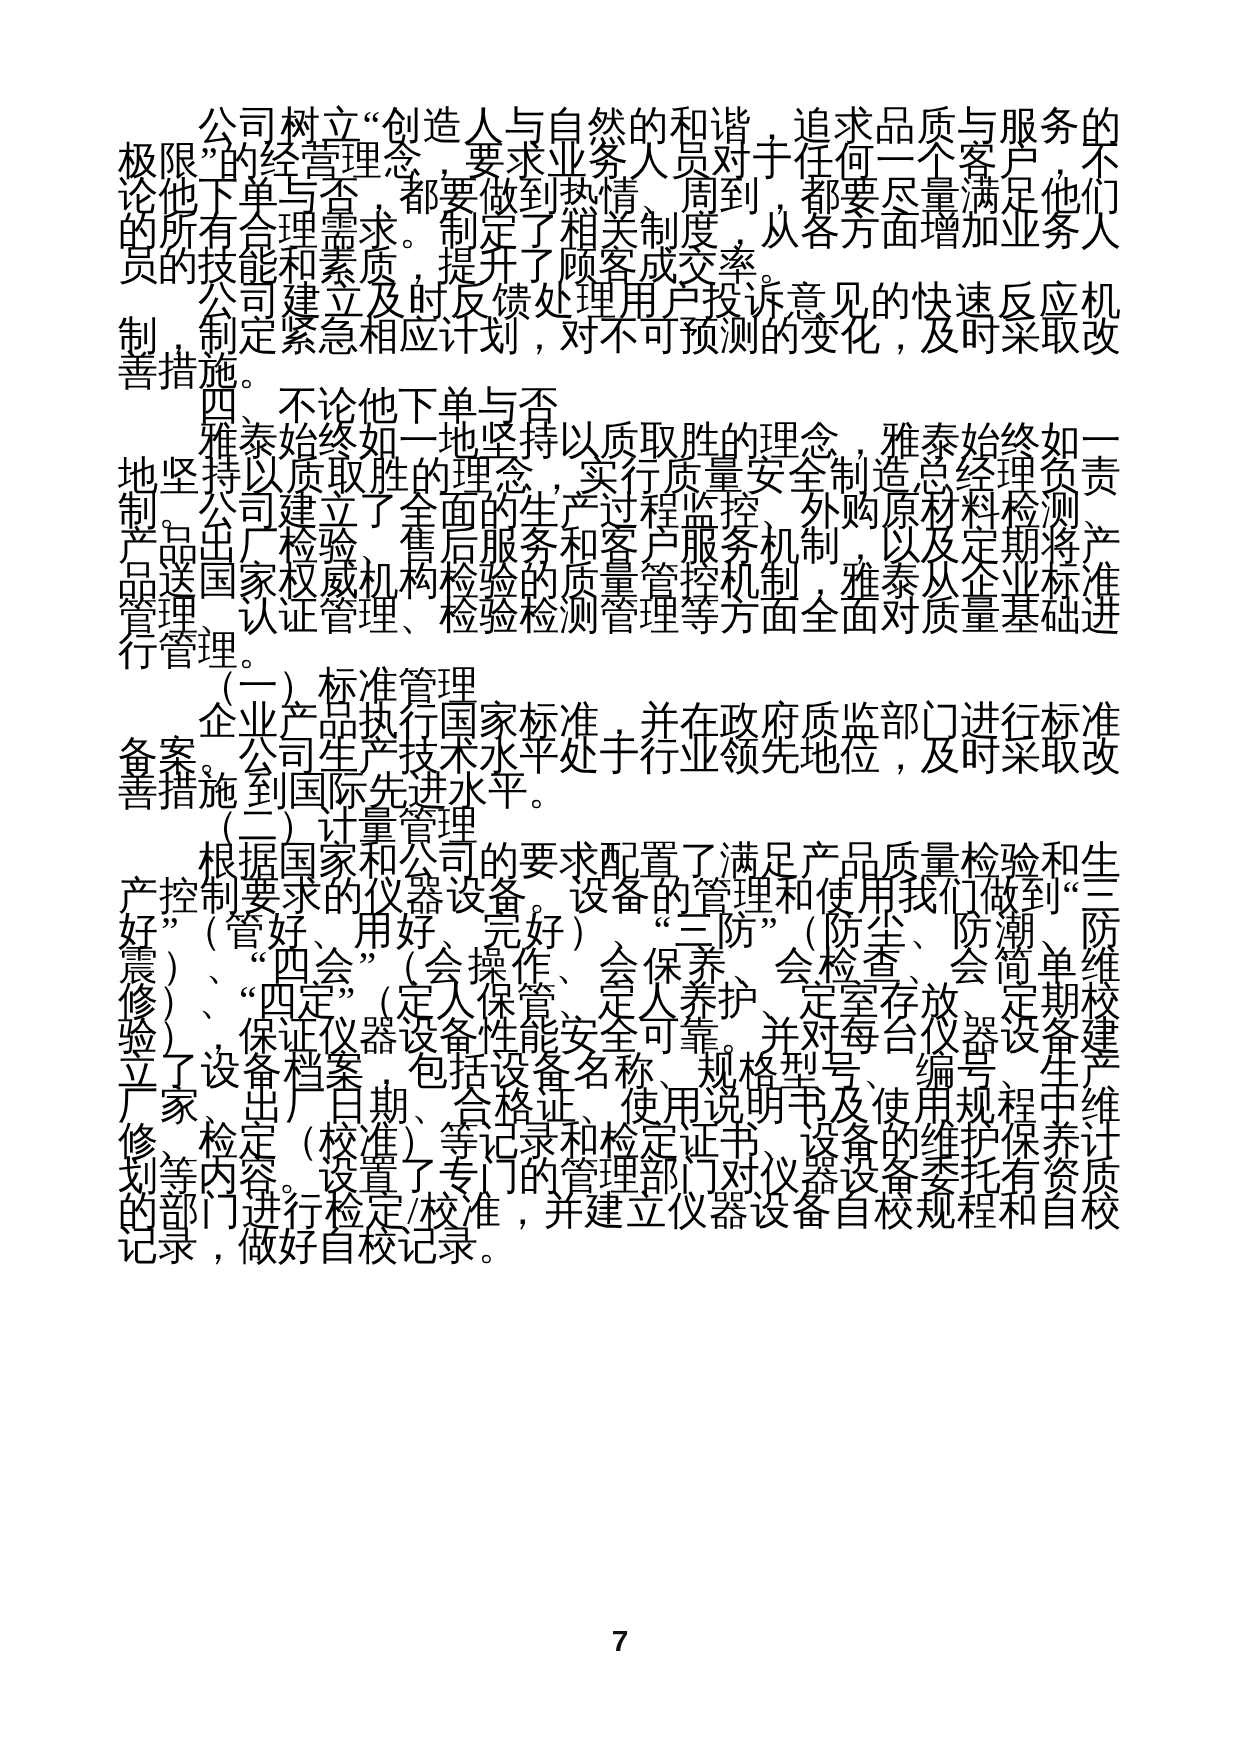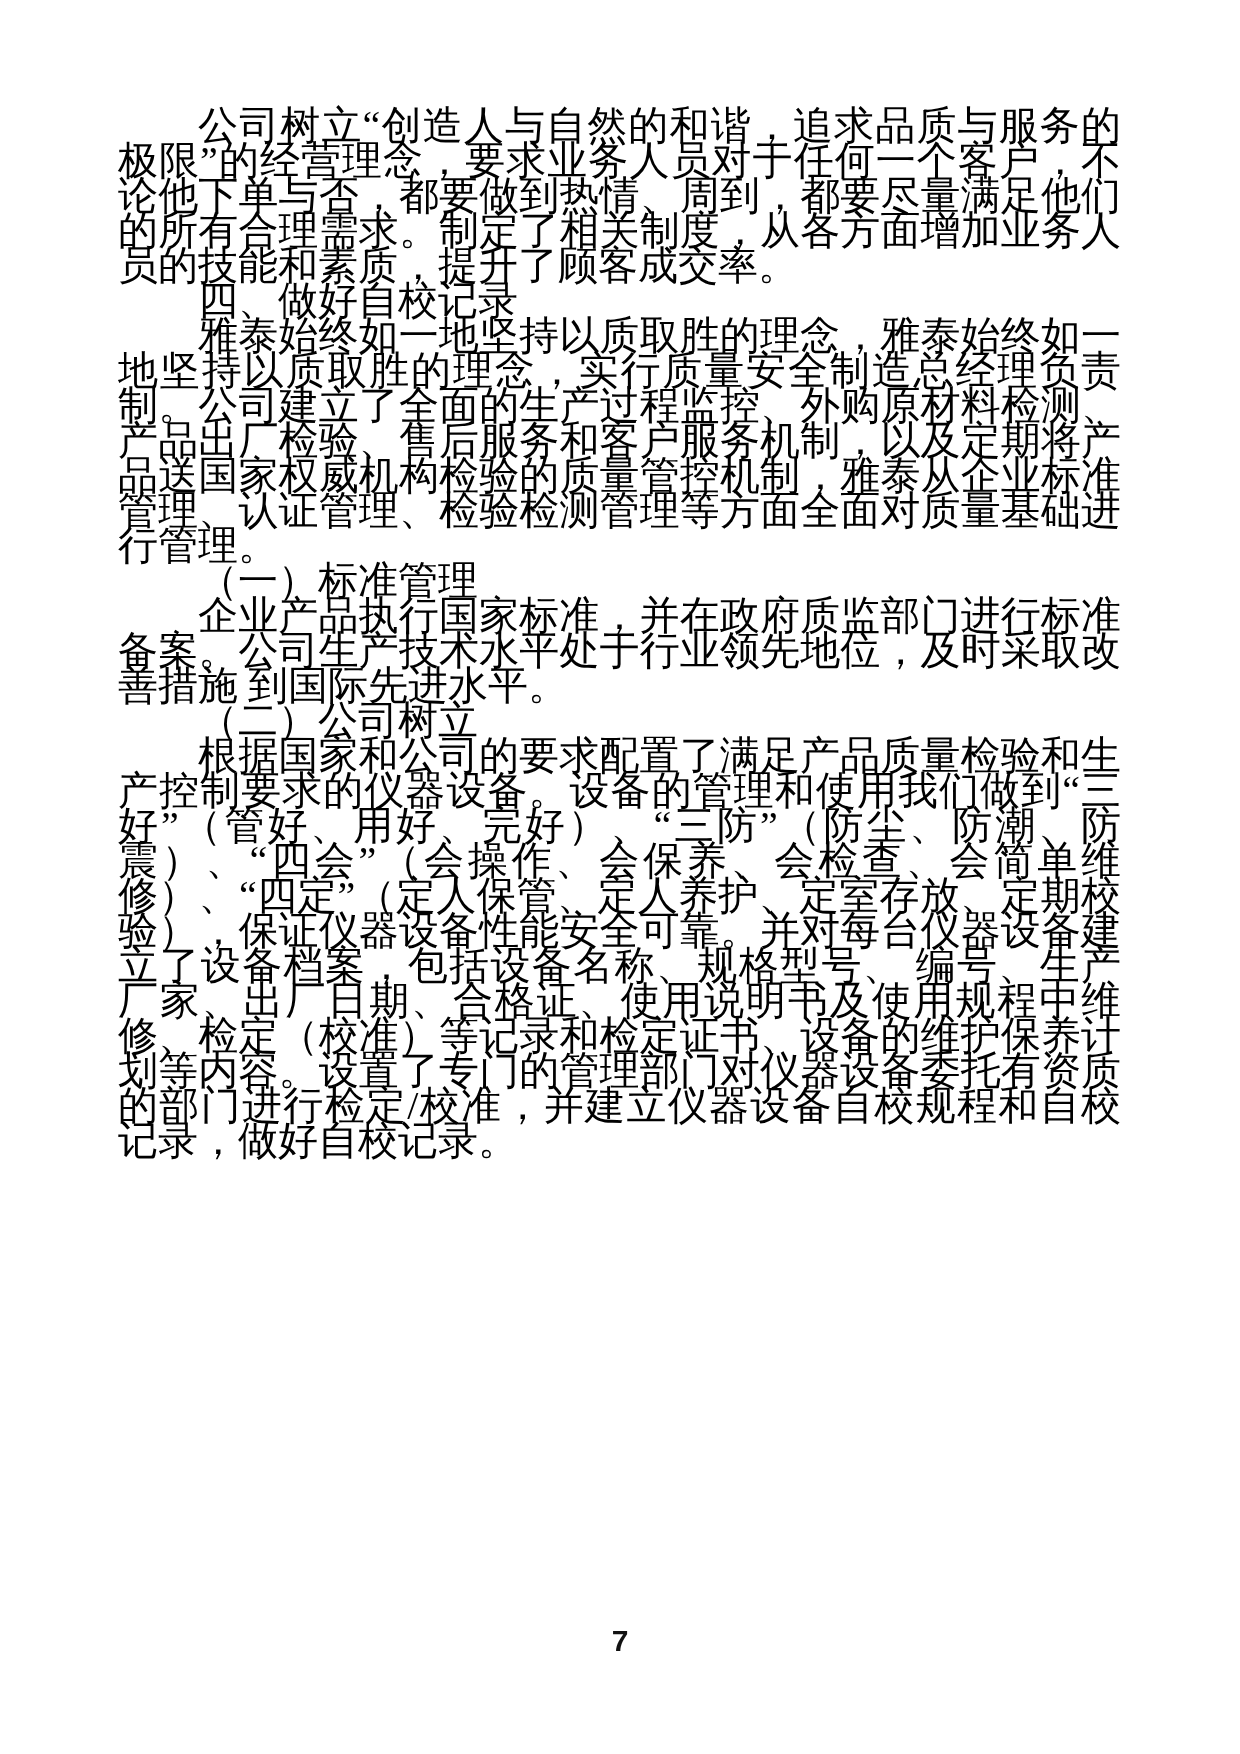--- a/index.html
+++ b/index.html
@@ -49,23 +49,24 @@
     line-height: 1;
     color: #111111;
   }
 </style>
 </head>
 <body>
 
 <div class="page">
   <div class="content" id="doc-body">
       <p class="para body">公司树立“创造人与自然的和谐，追求品质与服务的极限”的经营理念，要求业务人员对于任何一个客户，不论他下单与否，都要做到热情、周到，都要尽量满足他们的所有合理需求。制定了相关制度，从各方面增加业务人员的技能和素质，提升了顾客成交率。</p>
-      <p class="para heading">四、做好自校记录</p>
+      <p class="para body">公司建立及时反馈处理用户投诉意见的快速反应机制，制定紧急相应计划，对不可预测的变化，及时采取改善措施。</p>
+      <p class="para heading">四、不论他下单与否</p>
       <p class="para body">雅泰始终如一地坚持以质取胜的理念，雅泰始终如一地坚持以质取胜的理念，实行质量安全制造总经理负责制。公司建立了全面的生产过程监控、外购原材料检测、产品出厂检验、售后服务和客户服务机制，以及定期将产品送国家权威机构检验的质量管控机制，雅泰从企业标准管理、认证管理、检验检测管理等方面全面对质量基础进行管理。</p>
       <p class="para heading">（一）标准管理</p>
       <p class="para body">企业产品执行国家标准，并在政府质监部门进行标准备案。公司生产技术水平处于行业领先地位，及时采取改善措施 到国际先进水平。</p>
-      <p class="para heading">（二）公司树立</p>
+      <p class="para heading">（二）计量管理</p>
       <p class="para body">根据国家和公司的要求配置了满足产品质量检验和生产控制要求的仪器设备。设备的管理和使用我们做到“三好”（管好、用好、完好）、“三防”（防尘、防潮、防震）、“四会”（会操作、会保养、会检查、会简单维修）、“四定”（定人保管、定人养护、定室存放、定期校验），保证仪器设备性能安全可靠。并对每台仪器设备建立了设备档案，包括设备名称、规格型号、 编号、生产厂家、出厂日期、合格证、使用说明书及使用规程中维修、检定（校准）等记录和检定证书、设备的维护保养计划等内容。设置了专门的管理部门对仪器设备委托有资质的部门进行检定/校准，并建立仪器设备自校规程和自校记录，做好自校记录。</p>
     </div>
   <div class="footer">
     <span class="page-number">7</span>
   </div>
 </div>
 
 </body></html>

